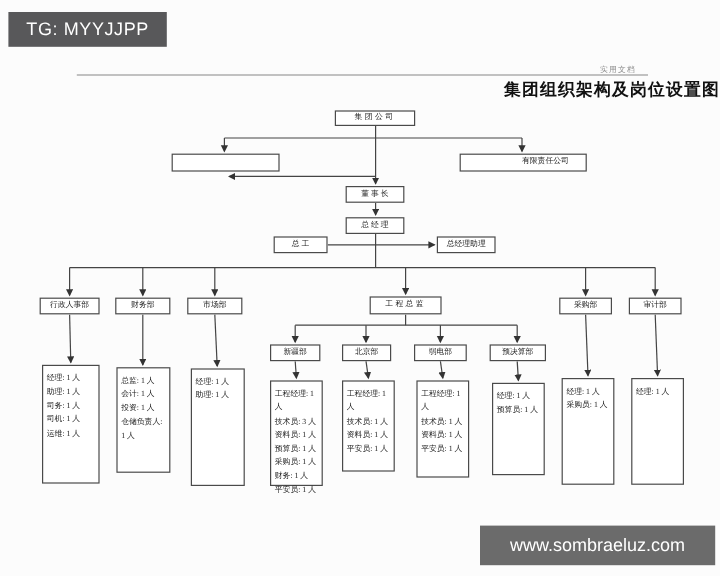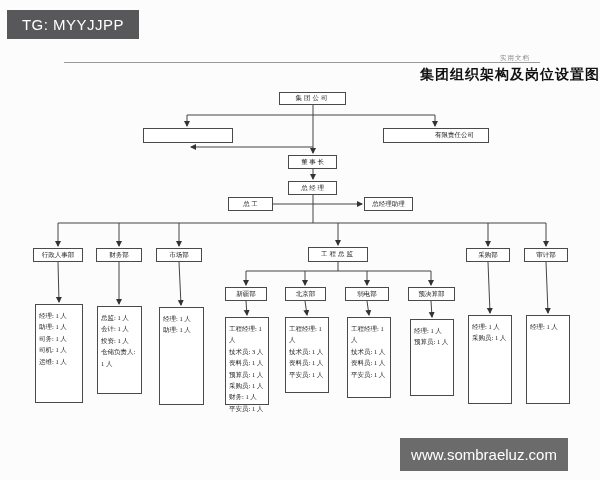--- a/index.html
+++ b/index.html
@@ -11,21 +11,21 @@
   }
   
   .badge-tl{
     position:absolute; left:7px; top:10px; width:132px; height:29px;
     background:#58585a; color:#fff;
     font-family:"Liberation Sans","DejaVu Sans",sans-serif;
     font-size:15px; display:flex; align-items:center; justify-content:center;
     letter-spacing:0.5px;
   }
   .badge-br{
-    position:absolute; left:400px; top:438px; width:168px; height:33px;
+    position:absolute; left:400px; top:438px; width:196px; height:33px;
     background:#6b6b6b; color:#fff;
     font-family:"Liberation Sans","DejaVu Sans",sans-serif;
     font-size:15px; display:flex; align-items:center; justify-content:center;
   }
   
   .doc-tag{
     position:absolute; left:500px; top:54px; font-size:6.5px; color:#8a8a8a;
     letter-spacing:1px;
   }
   .header-rule{

